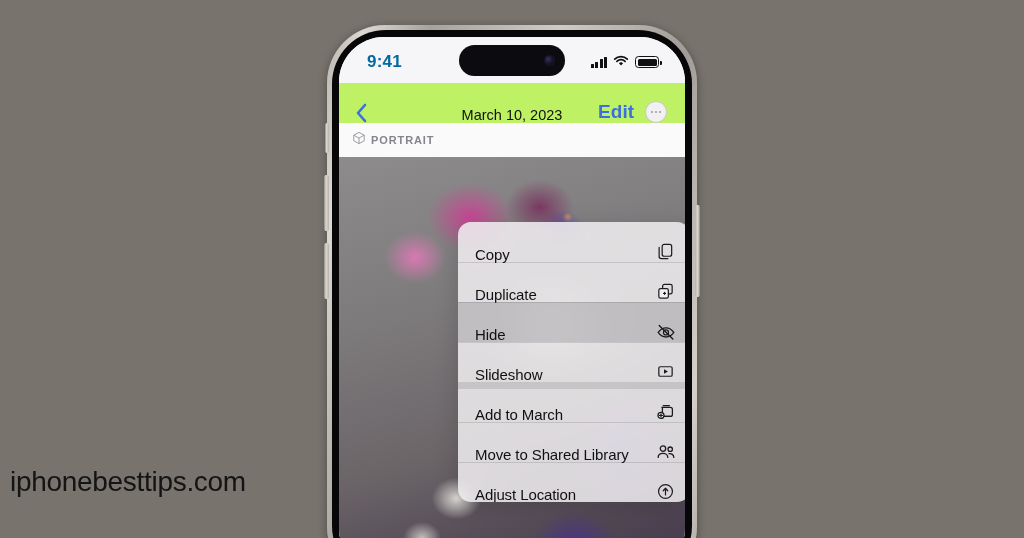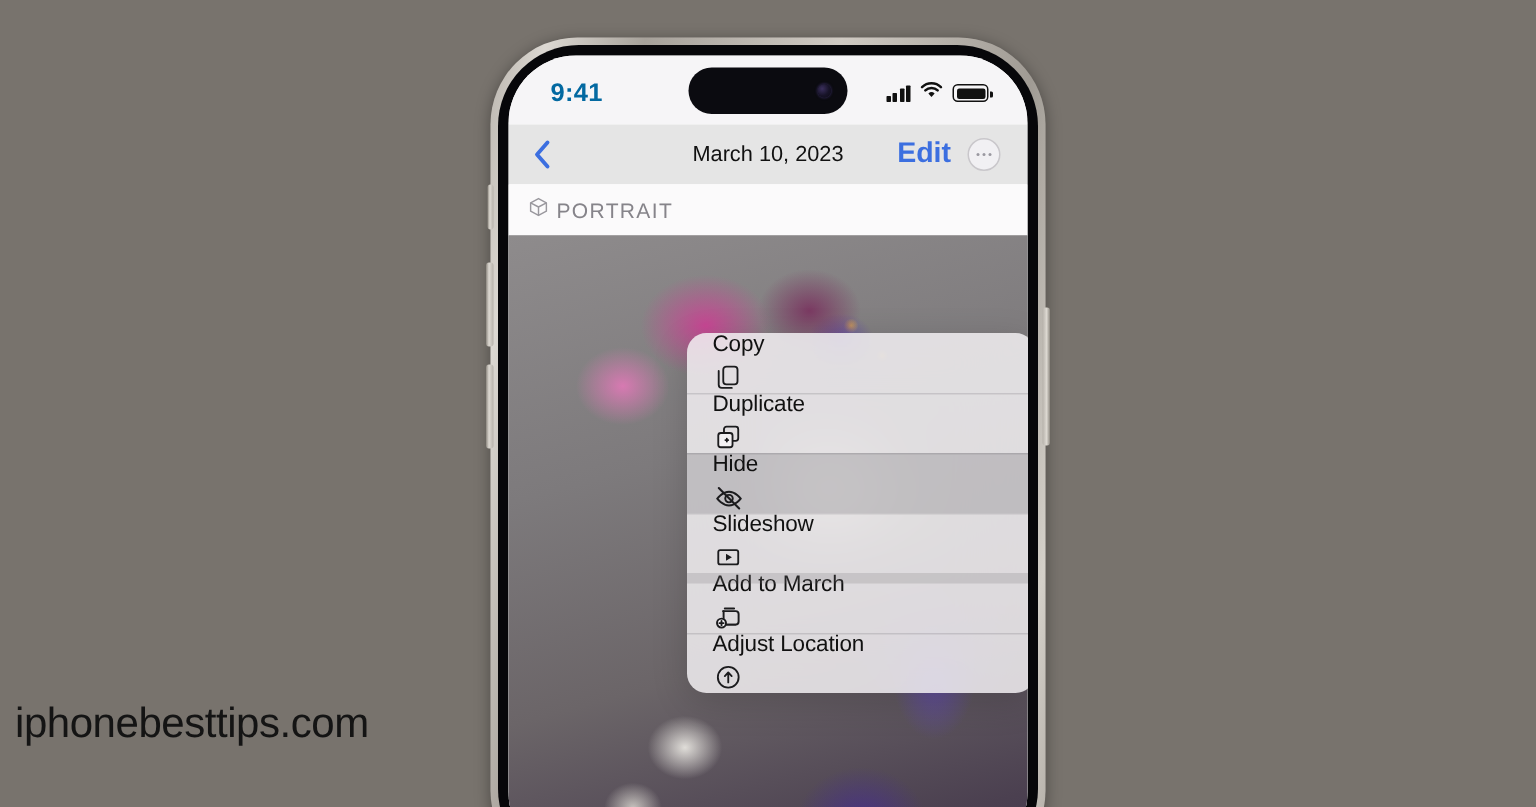--- a/index.html
+++ b/index.html
@@ -86,22 +86,22 @@
     padding-right:11px;
   }
   .lens{
     width:9px; height:9px; border-radius:50%;
     background:radial-gradient(circle at 35% 35%, #3a2f5c 0%, #171328 55%, #0d0b16 100%);
     box-shadow:0 0 2px rgba(90,70,160,.7);
   }
 
   
   .navbar{
-    height:40px; background:#e5e5e5;
-    display:flex; align-items:center; padding:0 18px 0 16px;
+    height:40px; background:#bef264;
+    display:flex; align-items:flex-end; padding:0 18px 0 16px;
     position:relative;
   }
   .back-chevron{ width:22px; display:flex; align-items:center; cursor:pointer;}
   .nav-center{
     position:absolute; left:0; right:0; text-align:center;
     pointer-events:none;
   }
   .nav-date{ font-size:14.5px; color:#111; line-height:15px; font-weight:400;}
   .nav-time{ font-size:10.5px; color:#3c3c3c; line-height:13px;}
   .nav-right{ margin-left:auto; display:flex; align-items:center; gap:11px; z-index:2;}
@@ -113,21 +113,21 @@
   }
   .more-btn i{ width:2.5px; height:2.5px; border-radius:50%; background:#9a98a0; display:block;}
 
   
   .content{ position:relative; flex:1; background:#fff; height:100%;}
   .portrait-bar{
     height:34px; background:#fbfafb;
     display:flex; align-items:center; padding-left:13px; gap:5px;
   }
   .portrait-label{
-    font-size:14px; color:#86848a; letter-spacing:.9px; font-weight:400;
+    font-size:11px; color:#86848a; letter-spacing:.9px; font-weight:700;
   }
 
   
   .photo{
     position:absolute; left:0; right:0; top:34px; bottom:0;
     background:
       radial-gradient(ellipse 70px 55px at 38% 12%, rgba(210,60,150,.85), transparent 62%),
       radial-gradient(ellipse 48px 40px at 22% 20%, rgba(236,120,190,.8), transparent 65%),
       radial-gradient(ellipse 52px 42px at 58% 10%, rgba(120,40,90,.8), transparent 66%),
       radial-gradient(ellipse 36px 30px at 64% 14%, rgba(95,70,175,.8), transparent 62%),
@@ -152,25 +152,24 @@
     border-radius:13px;
     overflow:hidden;
     background:rgba(246,244,246,.82);
     backdrop-filter:blur(22px);
     -webkit-backdrop-filter:blur(22px);
     box-shadow:0 6px 24px rgba(0,0,0,.16);
     z-index:5;
   }
   .menu-item{
     height:40px;
-    display:flex; align-items:flex-start;
+    display:flex; align-items:flex-end;
     padding:0 14px 0 17px;
     position:relative;
     cursor:pointer;
-    flex-direction:column;
   }
   .menu-item + .menu-item::before{
     content:""; position:absolute; left:0; right:0; top:0;
     height:.5px; background:rgba(60,60,67,.16);
   }
   .menu-item.group-start::before{
     height:7px; background:rgba(120,115,120,.22);
   }
   .menu-item.highlight{ background:rgba(120,118,122,.30); }
   .menu-label{
@@ -308,20 +307,31 @@
             <svg width="20" height="20" viewBox="0 0 20 20">
               <path d="M6 5.4h8.4a2 2 0 0 1 2 2v5a2 2 0 0 1-2 2H6" stroke="#1c1c1e" stroke-width="1.3" fill="none" stroke-linecap="round"></path>
               <path d="M7.2 3.6h6.2M6.2 14.4h8.2" stroke="#1c1c1e" stroke-width="1.3" stroke-linecap="round"></path>
               <path d="M6.4 5.4v9" stroke="#1c1c1e" stroke-width="1.3" stroke-linecap="round"></path>
               <circle cx="5" cy="13.4" r="3" fill="#f3f1f3" stroke="#1c1c1e" stroke-width="1.3"></circle>
               <path d="M3.6 13.4h2.8M5 12v2.8" stroke="#1c1c1e" stroke-width="1.3" stroke-linecap="round"></path>
             </svg>
           </span>
         </div>
 
+        <div class="menu-item">
+          <span class="menu-label">Move to Shared Library</span>
+          <span class="menu-icon">
+            <svg width="20" height="20" viewBox="0 0 20 20">
+              <circle cx="7" cy="6.6" r="2.7" stroke="#1c1c1e" stroke-width="1.3" fill="none"></circle>
+              <path d="M2.2 15.4c0-2.6 2.2-4 4.8-4s4.8 1.4 4.8 4" stroke="#1c1c1e" stroke-width="1.3" fill="none" stroke-linecap="round"></path>
+              <circle cx="14.2" cy="7.2" r="2.2" stroke="#1c1c1e" stroke-width="1.3" fill="none"></circle>
+              <path d="M13 11.6c2.4-.2 4.8 1 4.8 3.8" stroke="#1c1c1e" stroke-width="1.3" fill="none" stroke-linecap="round"></path>
+            </svg>
+          </span>
+        </div>
 
 
         <div class="menu-item">
           <span class="menu-label">Adjust Location</span>
           <span class="menu-icon">
             <svg width="19" height="19" viewBox="0 0 20 20">
               <circle cx="10" cy="10" r="7.3" stroke="#1c1c1e" stroke-width="1.3" fill="none"></circle>
               <path d="M10 13.6V6.8M7.6 9.2 10 6.6l2.4 2.6" stroke="#1c1c1e" stroke-width="1.3" fill="none" stroke-linecap="round" stroke-linejoin="round"></path>
             </svg>
           </span>

